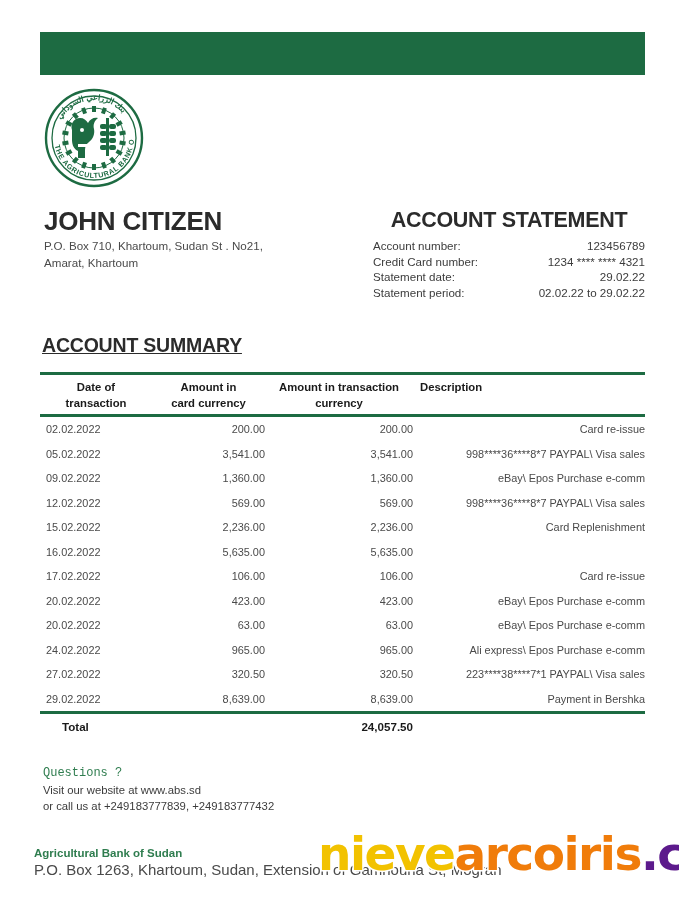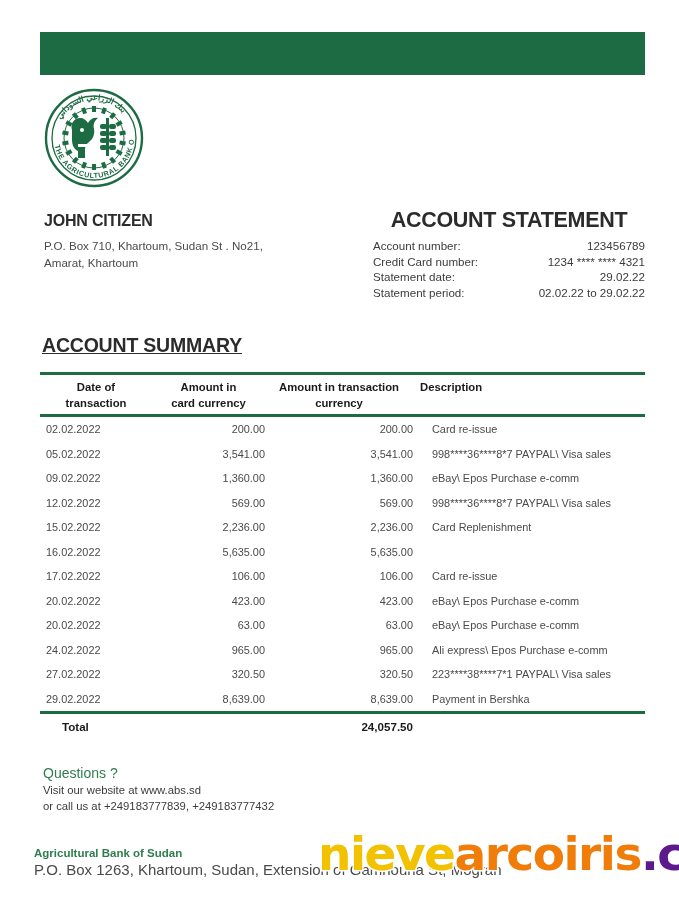--- a/index.html
+++ b/index.html
@@ -45,21 +45,21 @@
   .logo svg { display: block; width: 112px; height: 104px; }
 
   
   .customer {
     position: absolute;
     left: 44px;
     top: 208px;
     width: 330px;
   }
   .cust-name {
-    font-size: 16px;
+    font-size: 26px;
     font-weight: bold;
     color: #2b2b2b;
     letter-spacing: -0.2px;
     line-height: 26px;
   }
   .cust-addr {
     font-size: 11.6px;
     color: #4a4a4a;
     line-height: 16.5px;
     margin-top: 4px;
@@ -152,21 +152,21 @@
   .cell {
     position: absolute;
     font-size: 10.9px;
     color: #4a4a4a;
     line-height: 14px;
     top: 5px;
   }
   .c-date  { left: 6px;   width: 106px; text-align: left; }
   .c-card  { left: 112px; width: 113px; text-align: right; }
   .c-trans { left: 233px; width: 140px; text-align: right; }
-  .c-desc  { left: 392px; width: 224px; text-align: left; }
+  .c-desc  { left: 381px; width: 224px; text-align: right; }
 
   .total-row {
     position: relative;
     height: 26px;
   }
   .total-label {
     position: absolute;
     left: 22px;
     top: 6px;
     font-size: 11.6px;
@@ -185,23 +185,24 @@
   }
 
   
   .questions {
     position: absolute;
     left: 43px;
     top: 764px;
     width: 400px;
   }
   .q-head {
-    font-size: 14px;
+    font-size: 12px;
     color: #2f7d4f;
     line-height: 18px;
+    font-family: Liberation Mono, monospace;
   }
   .q-line {
     font-size: 11.3px;
     color: #3c3c3c;
     line-height: 16px;
   }
 
   
   .footer {
     position: absolute;

